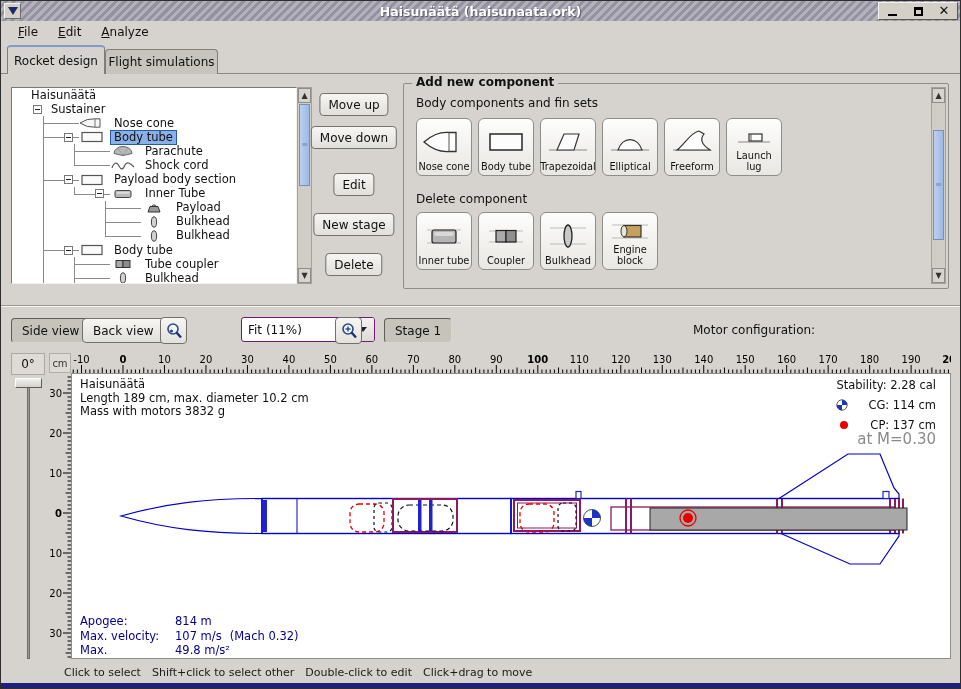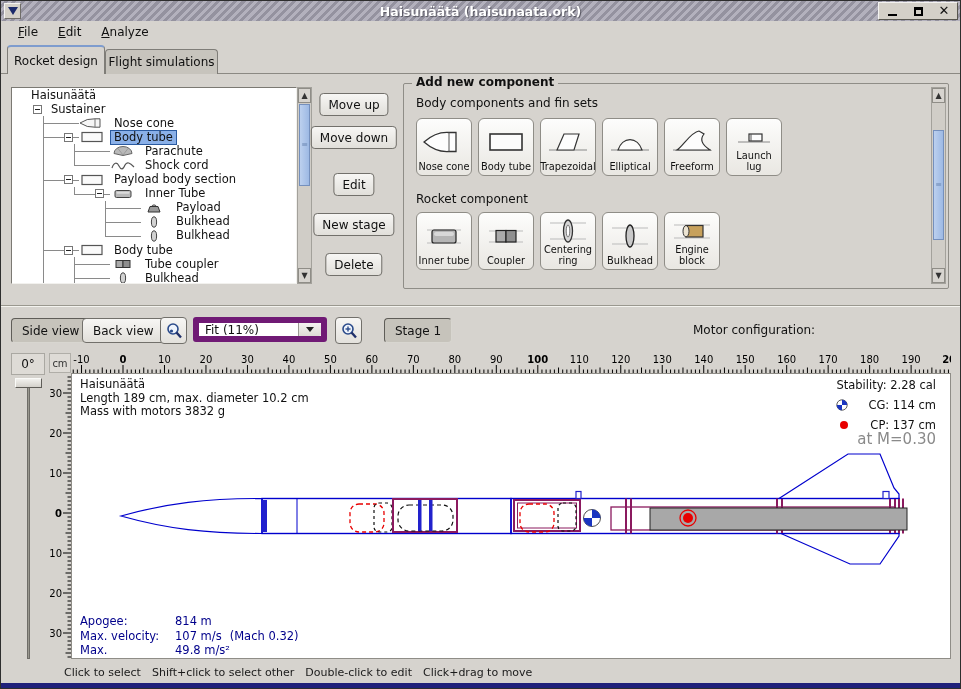--- a/index.html
+++ b/index.html
@@ -67,22 +67,22 @@
   .comp-ic{flex:1;display:flex;align-items:center;justify-content:center;}
   .comp-lb{font-size:9.8px;text-align:center;line-height:1.05;}
   
   .divider{position:absolute;left:0;top:304px;width:100%;border-top:1px solid #9a988f;border-bottom:1px solid #f4f3ef;}
   
   .tbtn{position:absolute;height:25px;padding:0 10px;background:linear-gradient(#f7f6f4,#e1dfda);
     border:1px solid #72706b;border-radius:4px;display:flex;align-items:center;font-size:12px;}
   .tbtn.pressed{background:#c6c3bb;border-color:#5f5d58 #d8d6d0 #d8d6d0 #5f5d58;}
   .toolicon-btn{position:absolute;width:27px;height:27px;background:linear-gradient(#f7f6f4,#e3e1dc);
     border:1px solid #72706b;border-radius:4px;display:flex;align-items:center;justify-content:center;}
-  .combo{position:absolute;height:25px;background:#fff;border:6px solid #701a75;border-radius:3px;
-    display:flex;align-items:center;}
+  .combo{position:absolute;height:25px;background:#fff;border:1px solid #701a75;border-radius:3px;
+    display:flex;align-items:center;margin-left:48px;}
   .combo .val{flex:1;padding-left:6px;white-space:nowrap;overflow:hidden;}
   .combo .arrow{width:23px;height:100%;border-left:1px solid #9b9993;display:flex;align-items:center;justify-content:center;background:linear-gradient(#f4f3f1,#dddbd5);border-radius:0 2px 2px 0;}
   .chev{width:0;height:0;border-left:4px solid transparent;border-right:4px solid transparent;border-top:5px solid #222;}
   .motor-label{position:absolute;white-space:nowrap;}
   
   .rot-label{position:absolute;left:10px;top:352px;width:34px;height:22px;background:#dedbd6;
      border:1px solid #aaa8a2;display:flex;align-items:center;justify-content:center;font-size:12px;}
   .slider-track{position:absolute;left:26px;top:382px;width:3px;height:276px;background:#9a988f;border:1px solid #6f6d68;}
   .slider-handle{position:absolute;left:14px;top:377px;width:27px;height:10px;background:linear-gradient(#f2f1ee,#d4d1cb);
      border:1px solid;border-color:#fafaf8 #5f5d58 #5f5d58 #fafaf8;}
@@ -361,21 +361,21 @@
           <div class="comp-ic">
             <svg width="44" height="28">
               <line x1="6" y1="19" x2="38" y2="19" stroke="#888"></line>
               <rect x="17" y="11" width="13" height="7" fill="#fdfdfd" stroke="#333" stroke-width="1.2"></rect>
               <line x1="19" y1="11" x2="19" y2="18" stroke="#555"></line>
             </svg>
           </div>
           <div class="comp-lb">Launch lug</div>
         </div>
       </div>
-    <div class="sec-label" style="top:108px;">Rocket component</div>
+    <div class="sec-label" style="top:108px;">Delete component</div>
     <div class="comp-row" style="top:128px;">
         <div class="comp-btn">
           <div class="comp-ic">
             <svg width="44" height="28">
               <line x1="5" y1="8" x2="39" y2="8" stroke="#bbb"></line>
               <line x1="5" y1="21" x2="39" y2="21" stroke="#bbb"></line>
               <rect x="10" y="8" width="24" height="13" rx="2" fill="#b5b5b5" stroke="#222" stroke-width="1.2"></rect>
               <rect x="12" y="10" width="20" height="4" rx="2" fill="#d8d8d8"></rect>
             </svg>
           </div>
@@ -384,31 +384,20 @@
         <div class="comp-btn">
           <div class="comp-ic">
             <svg width="44" height="28">
               <line x1="5" y1="9" x2="39" y2="9" stroke="#bbb"></line>
               <line x1="5" y1="20" x2="39" y2="20" stroke="#bbb"></line>
               <rect x="12" y="8.5" width="10" height="11.5" fill="#aaaaaa" stroke="#222" stroke-width="1.2"></rect>
               <rect x="22" y="8.5" width="10" height="11.5" fill="#8f8f8f" stroke="#222" stroke-width="1.2"></rect>
             </svg>
           </div>
           <div class="comp-lb">Coupler</div>
-        </div>
-        <div class="comp-btn">
-          <div class="comp-ic">
-            <svg width="44" height="28">
-              <line x1="4" y1="6" x2="40" y2="6" stroke="#bbb"></line>
-              <line x1="4" y1="22" x2="40" y2="22" stroke="#bbb"></line>
-              <ellipse cx="22" cy="14" rx="4.5" ry="11" fill="#d6d6d6" stroke="#333" stroke-width="1.3"></ellipse>
-              <ellipse cx="22" cy="14" rx="1.8" ry="6" fill="#fff" stroke="#555" stroke-width="0.8"></ellipse>
-            </svg>
-          </div>
-          <div class="comp-lb">Centering ring</div>
         </div>
         <div class="comp-btn">
           <div class="comp-ic">
             <svg width="44" height="28">
               <line x1="4" y1="6" x2="40" y2="6" stroke="#bbb"></line>
               <line x1="4" y1="22" x2="40" y2="22" stroke="#bbb"></line>
               <ellipse cx="22" cy="14" rx="4" ry="11" fill="#c9c9c9" stroke="#222" stroke-width="1.3"></ellipse>
             </svg>
           </div>
           <div class="comp-lb">Bulkhead</div>

